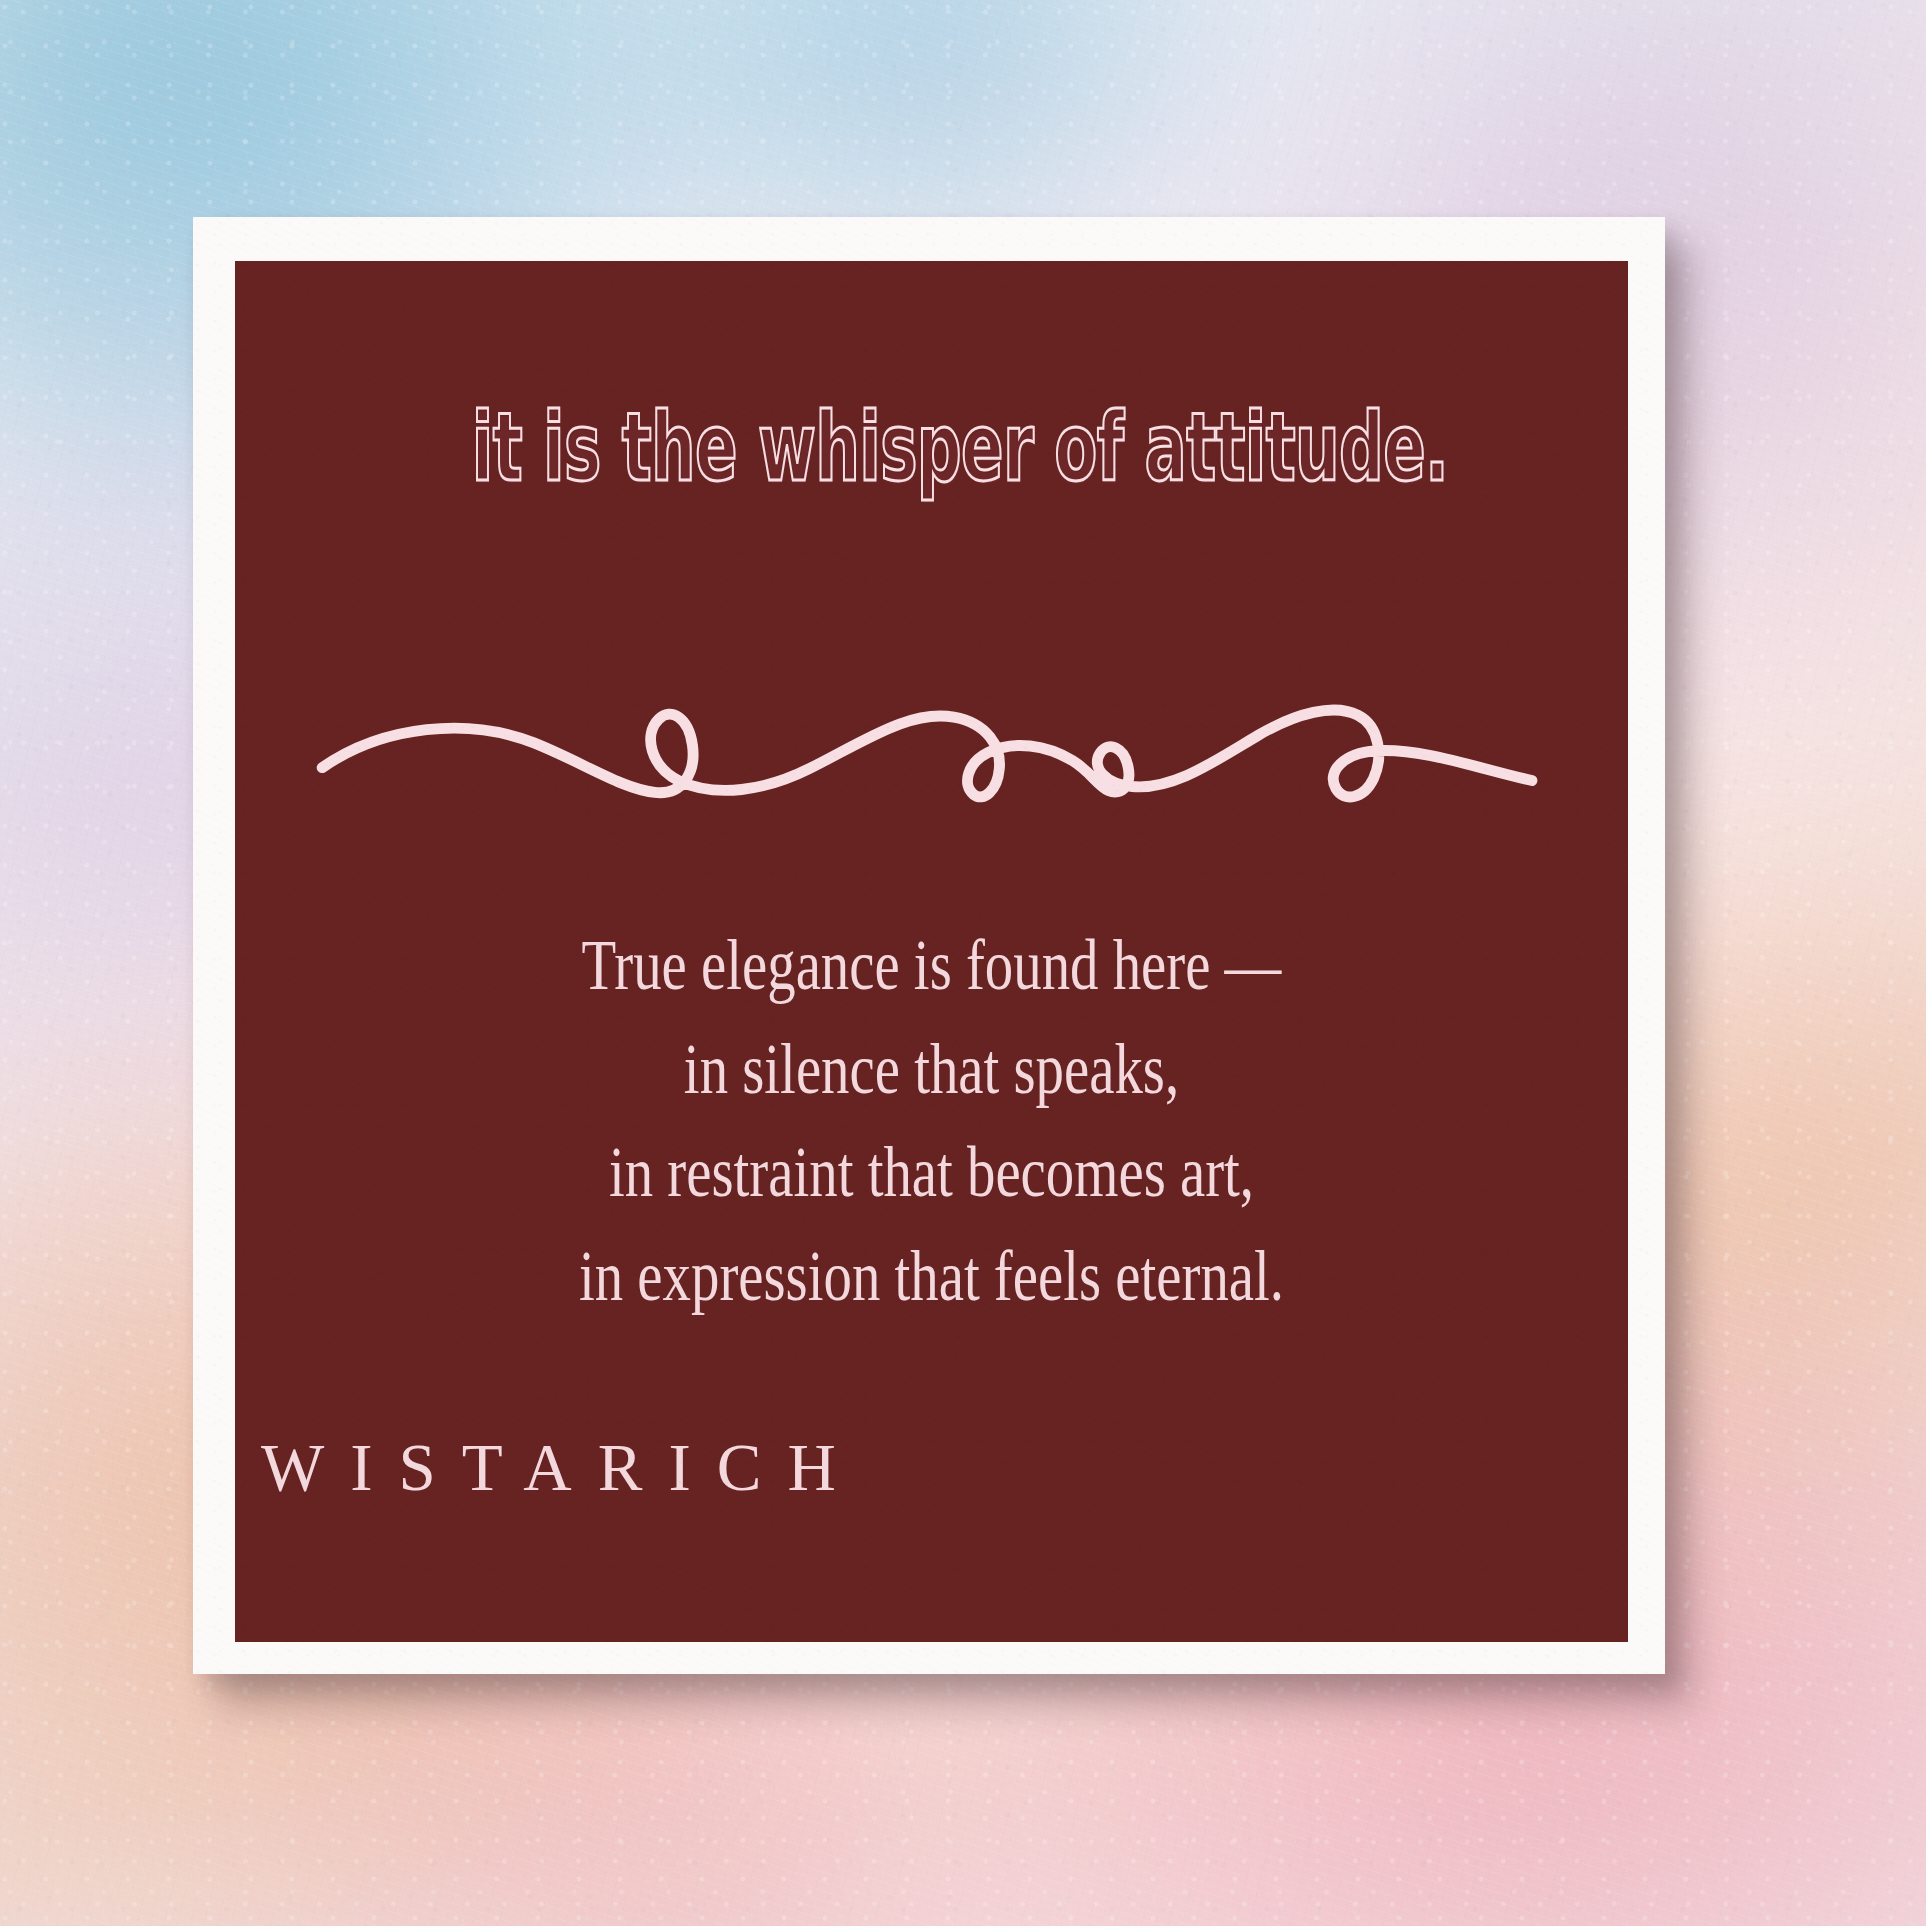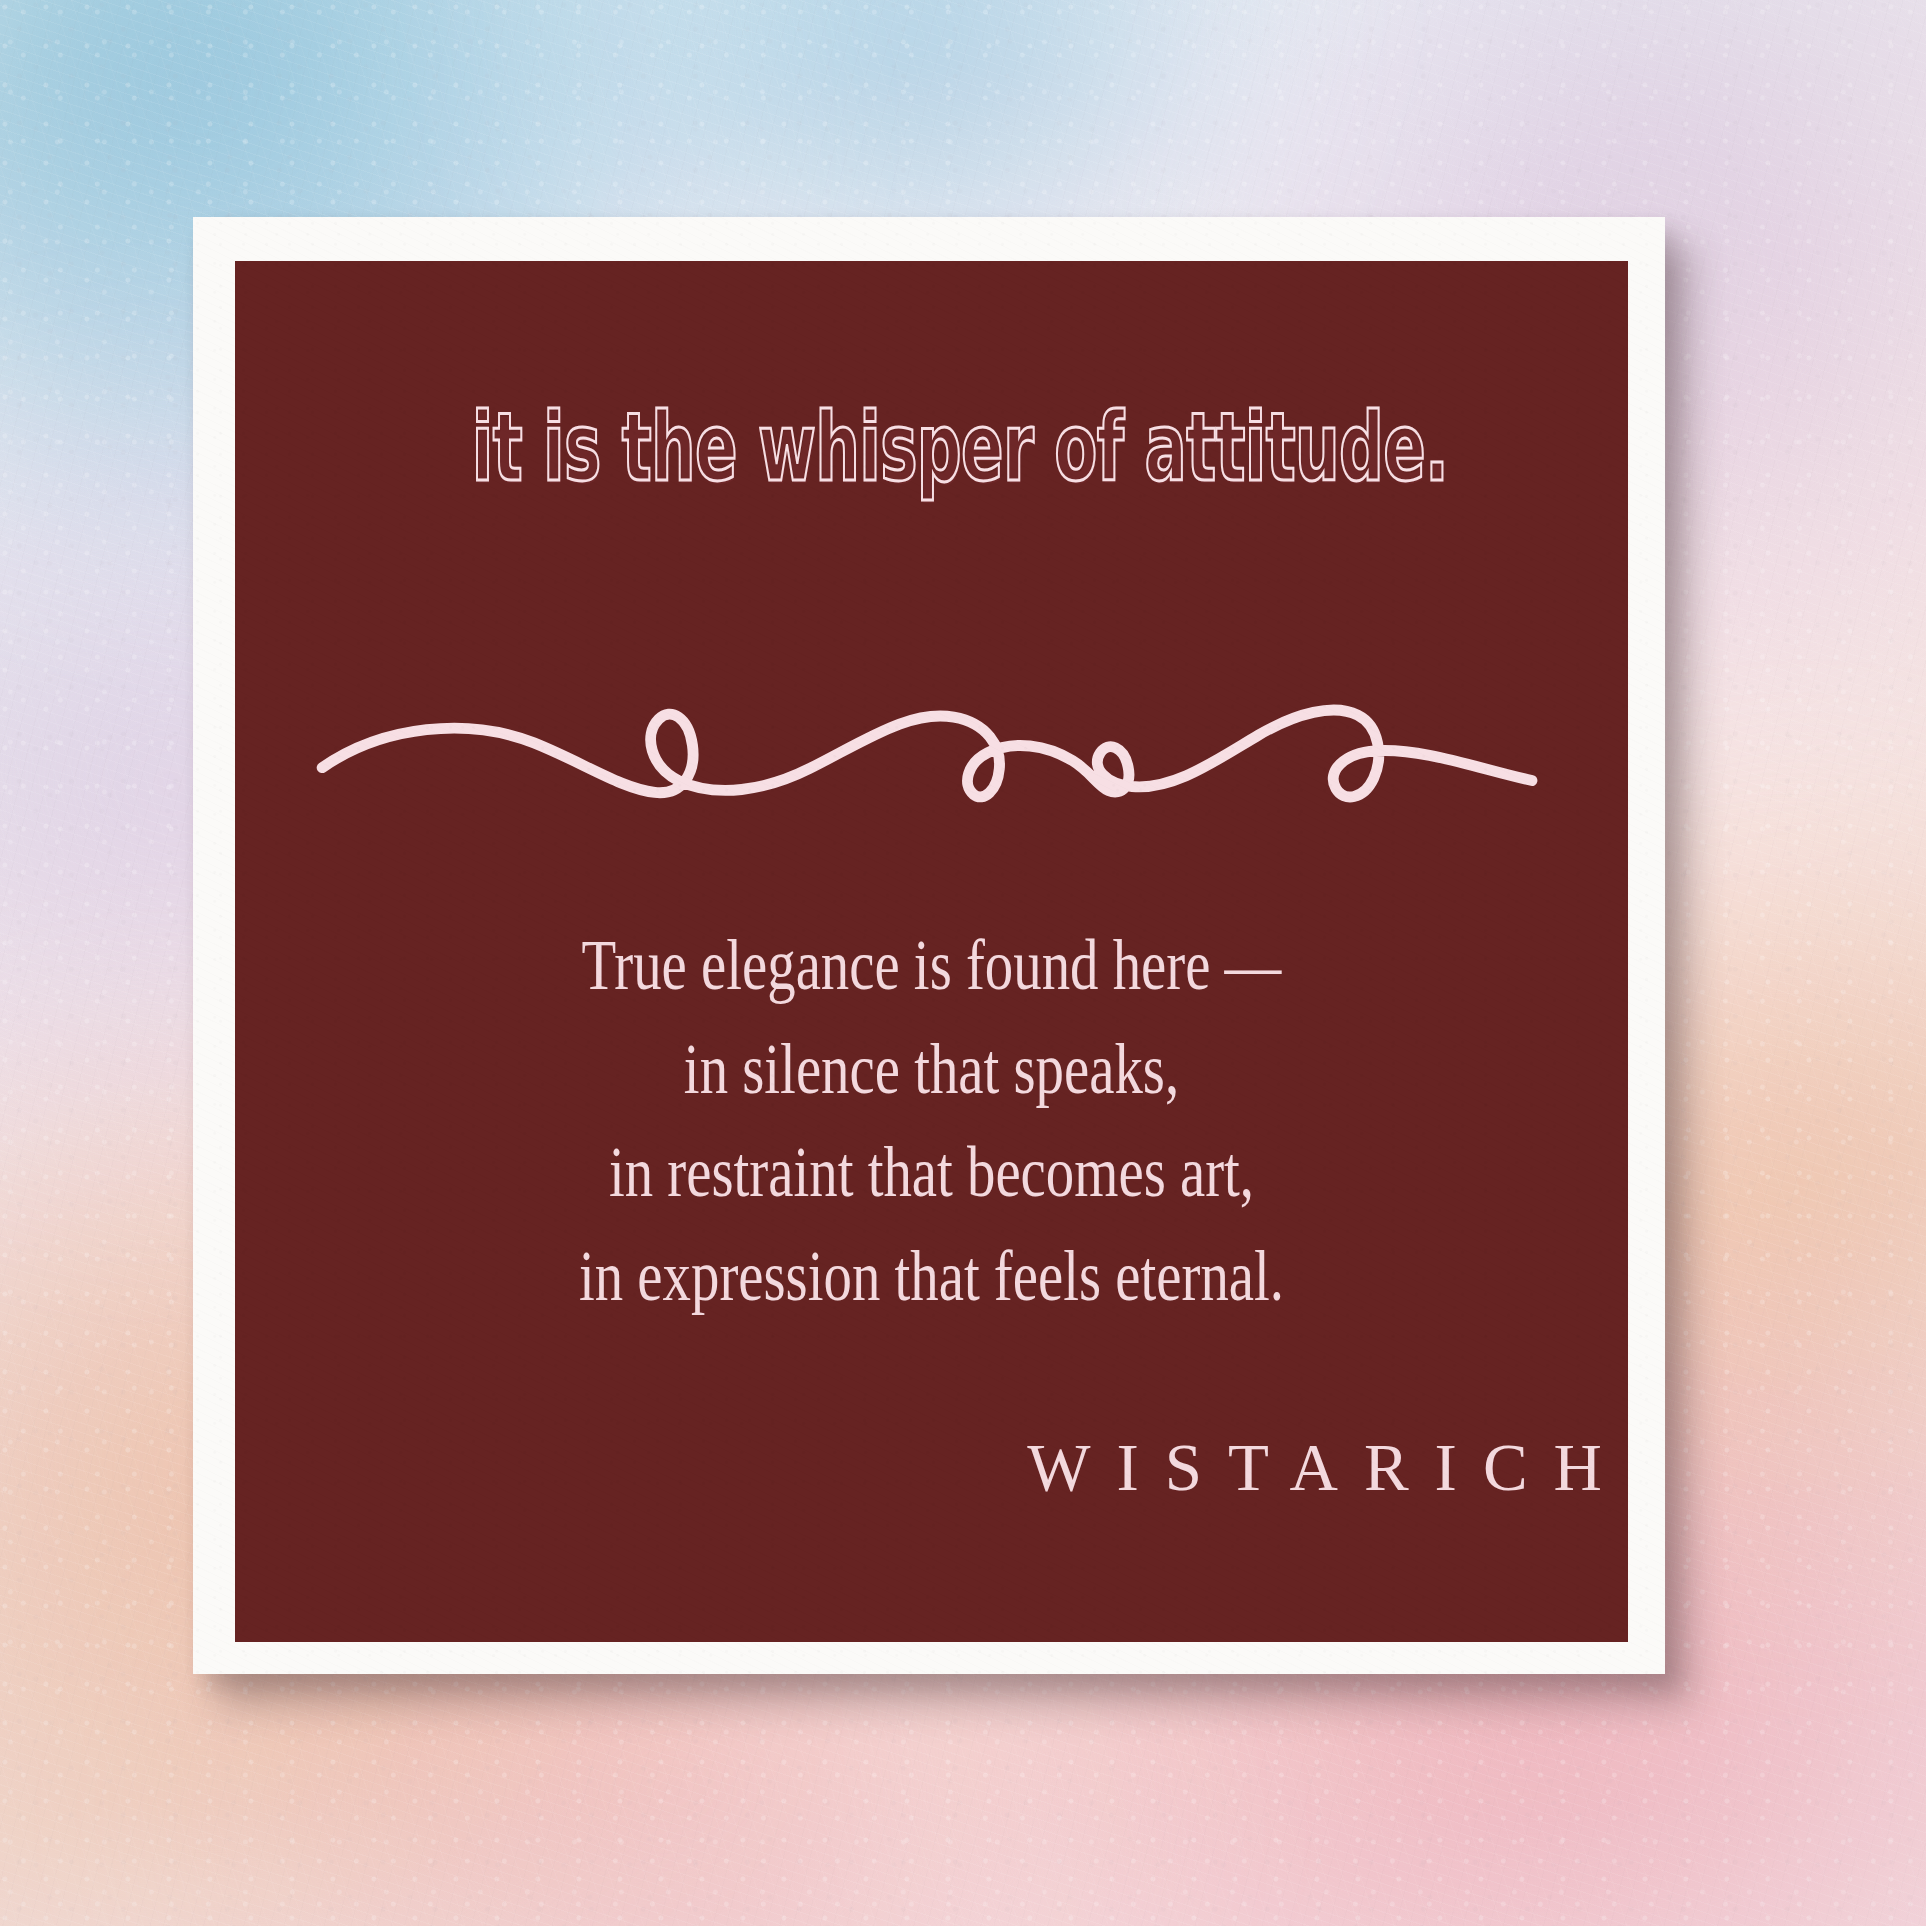--- a/index.html
+++ b/index.html
@@ -206,21 +206,21 @@
     white-space: nowrap;
   }
   #body-copy .line { display: block; }
 
   
   #brand {
     position: absolute;
     left: 0;
     right: 0;
     top: 1168px;
-    text-align: right;
+    text-align: left;
     font-family: "Liberation Serif", serif;
     font-size: 67px;
     letter-spacing: 26px;
     text-indent: 26px;
     color: #f3d9de;
     white-space: nowrap;
   }
 </style>
 </head>
 <body>

